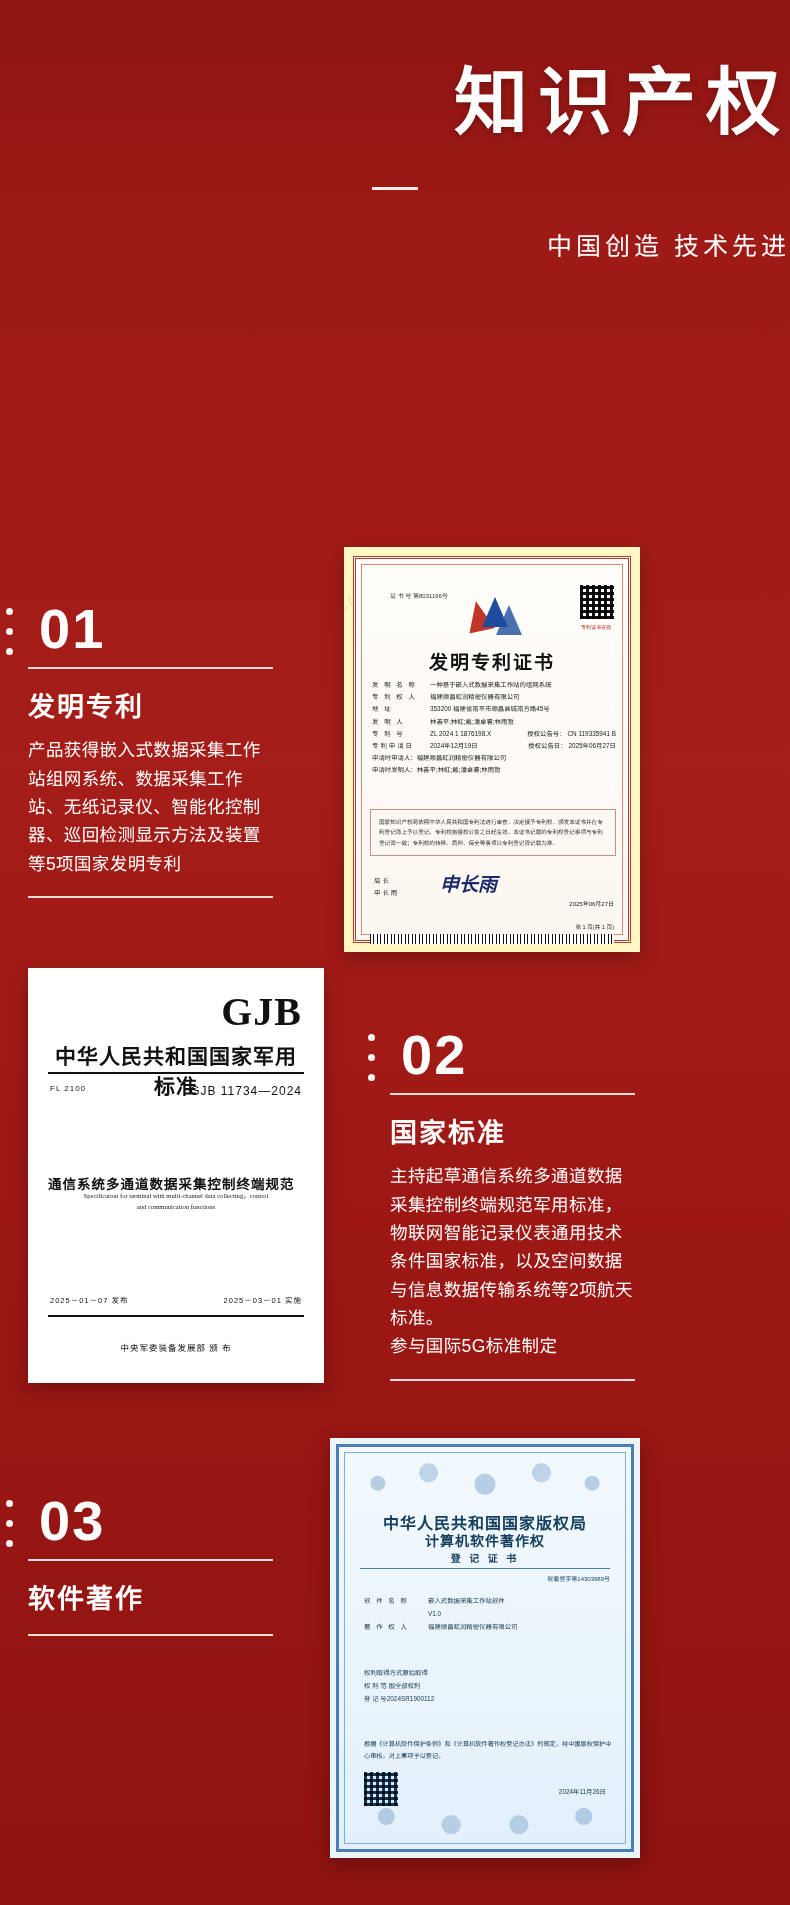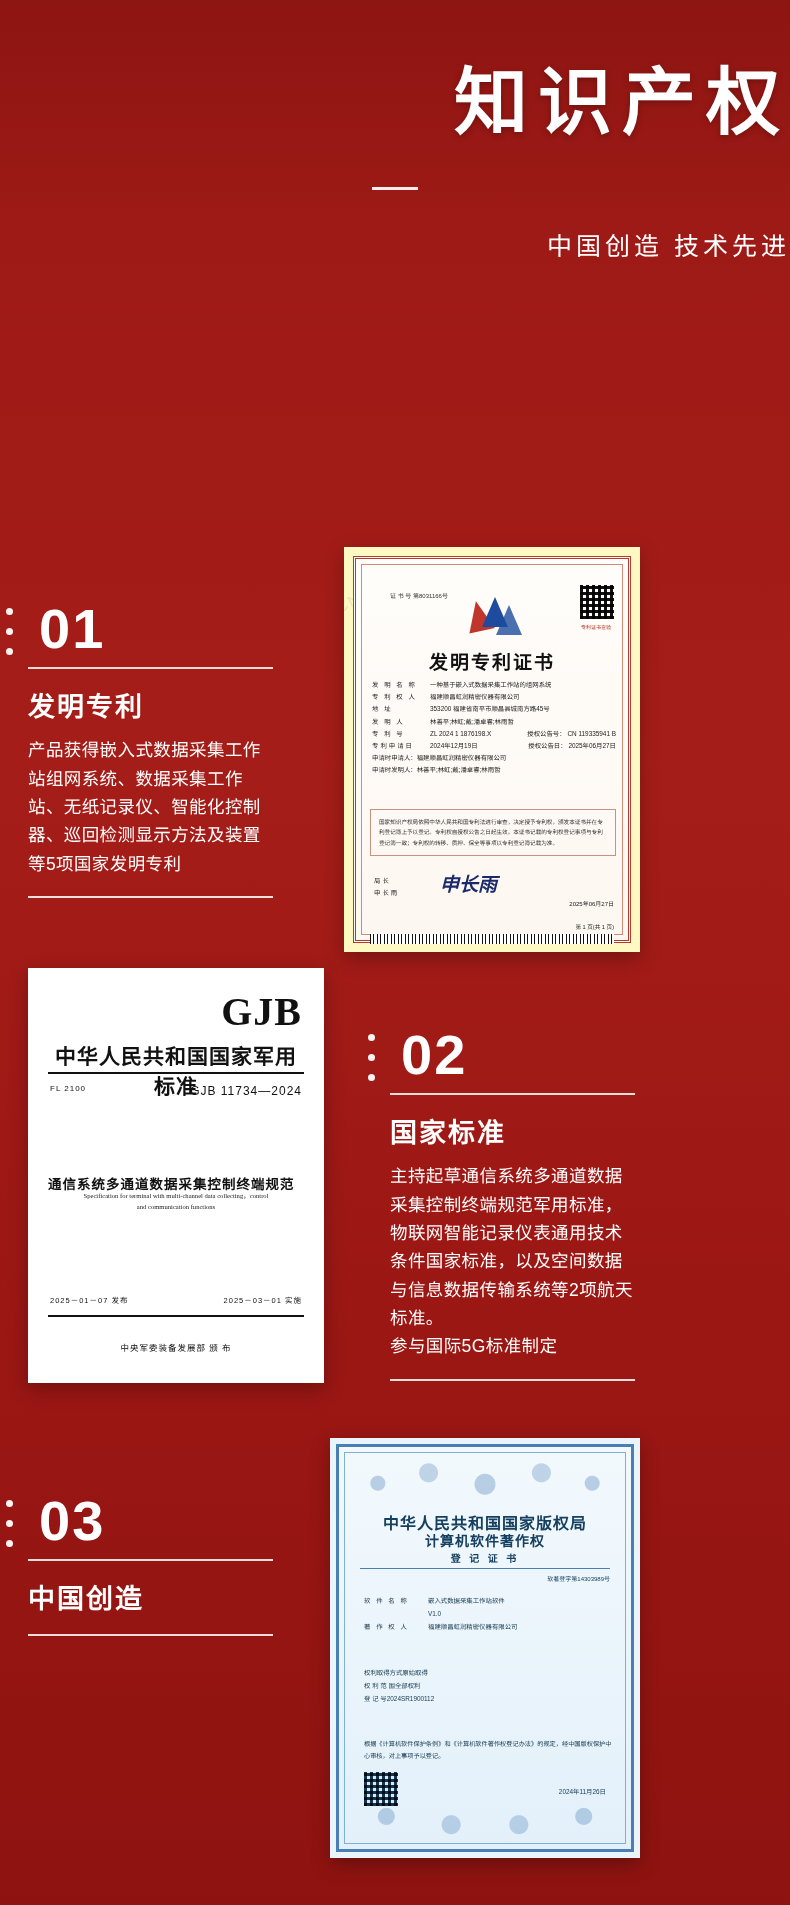--- a/index.html
+++ b/index.html
@@ -357,21 +357,21 @@
 
 <div class="section">
   <div class="text-block" style="left:28px; top:1232px; width:245px;">
     <div class="dots" style="left:-22px;">
         <i></i>
         <i></i>
         <i></i>
       </div>
     <div class="num">03</div>
     <div class="num-rule"></div>
-    <div class="sec-title">中国创造</div>
+    <div class="sec-title">软件著作</div>
     <div class="bottom-rule"></div>
   </div>
 
   <div class="cert cert3">
     <div class="c3-border">
       <div class="c3-border2"></div>
     </div>
     <div class="c3-orn-top"></div>
     <div class="c3-orn-bot"></div>
     <div class="c3-t1">中华人民共和国国家版权局</div>

